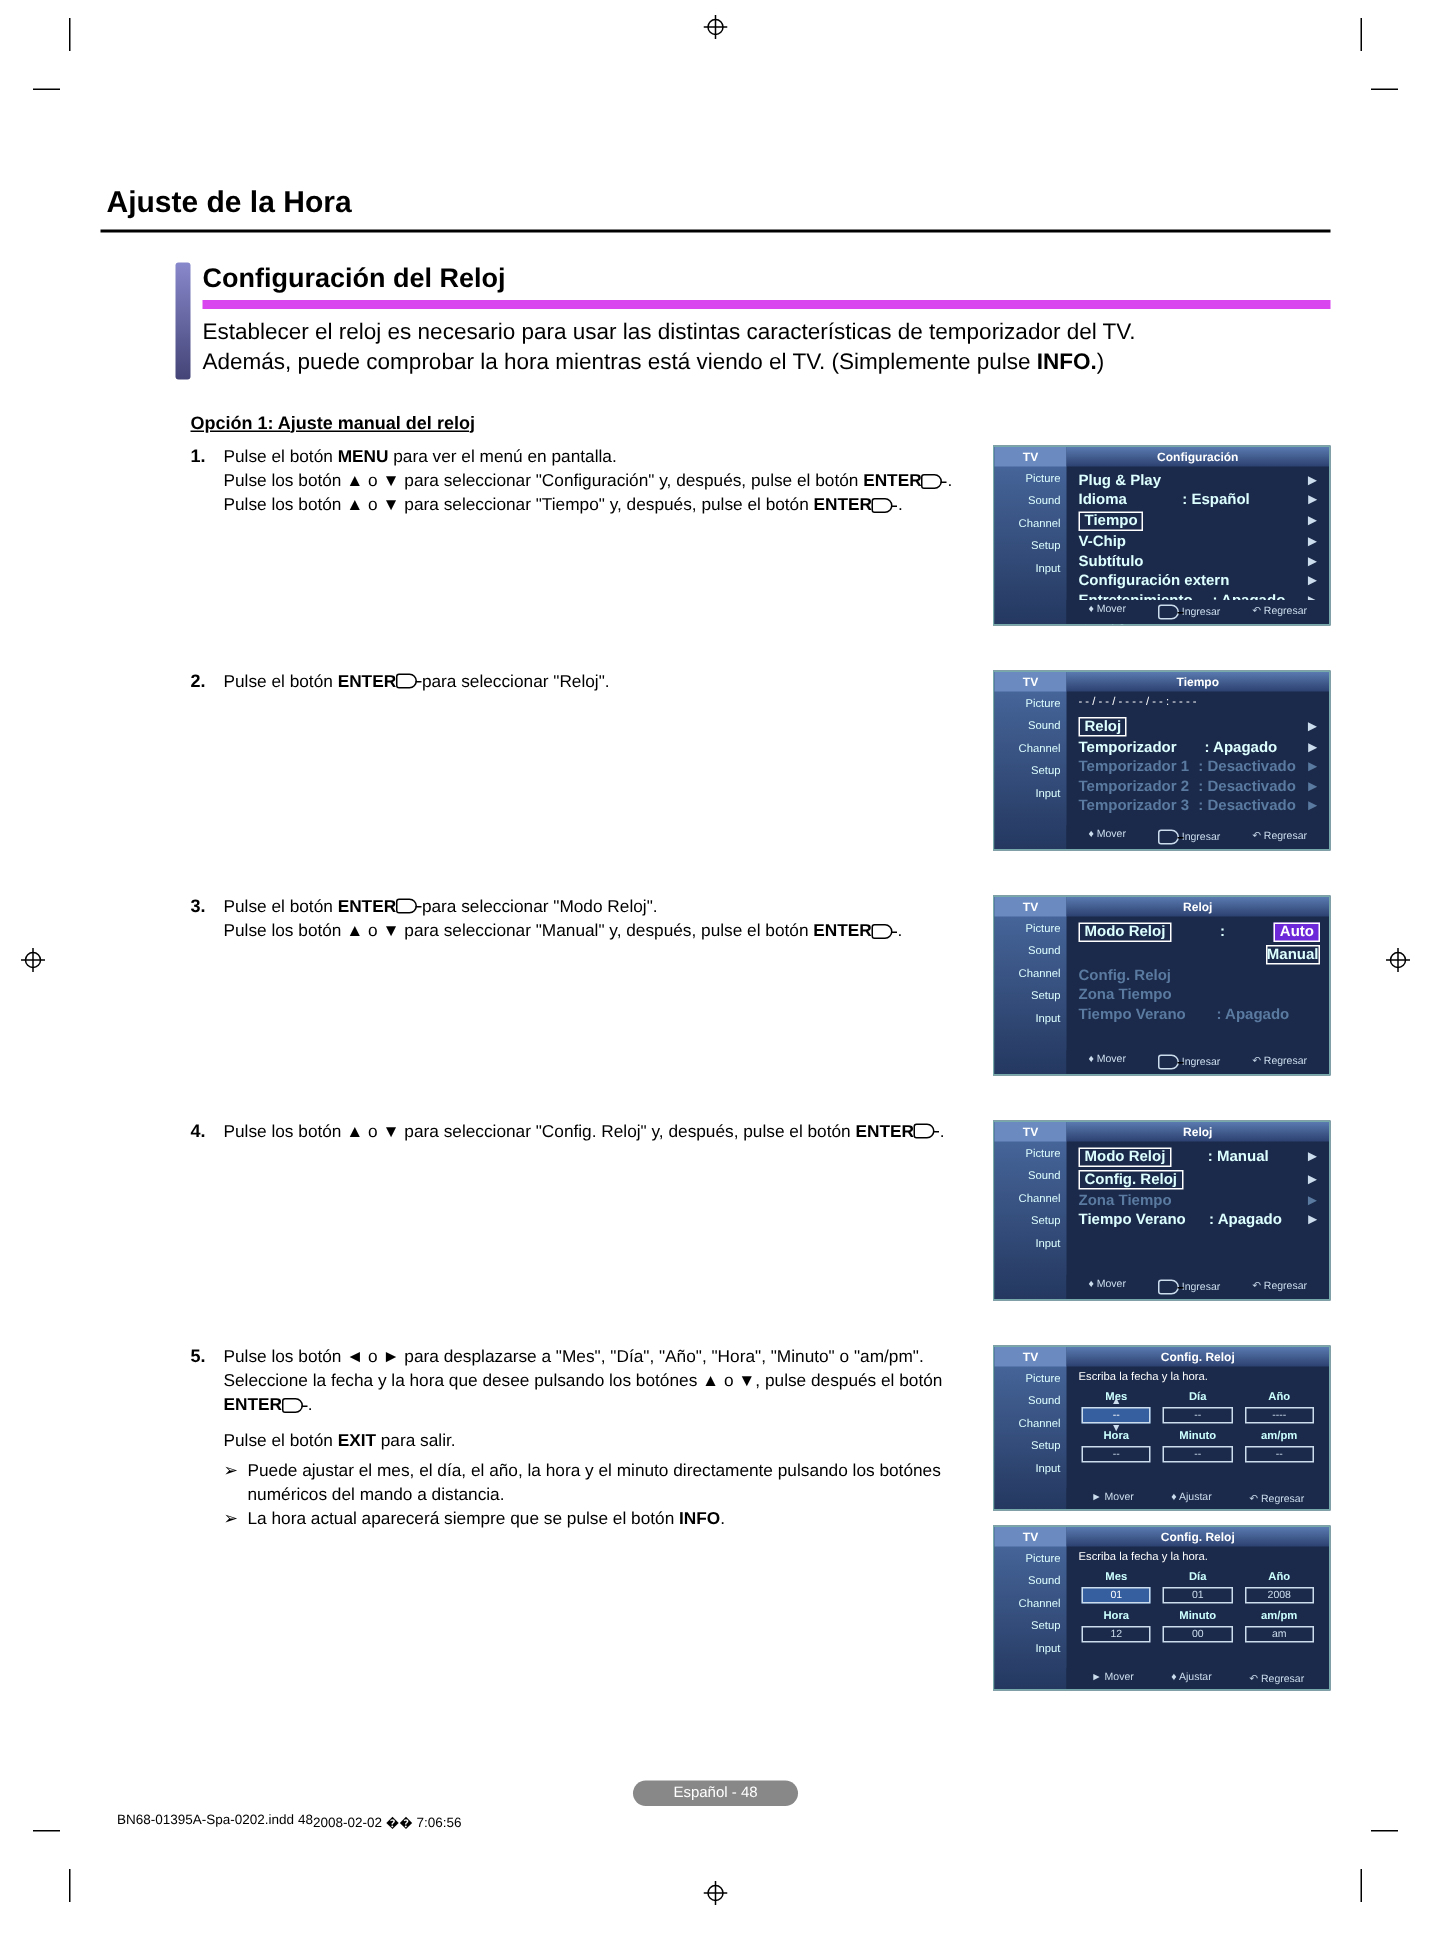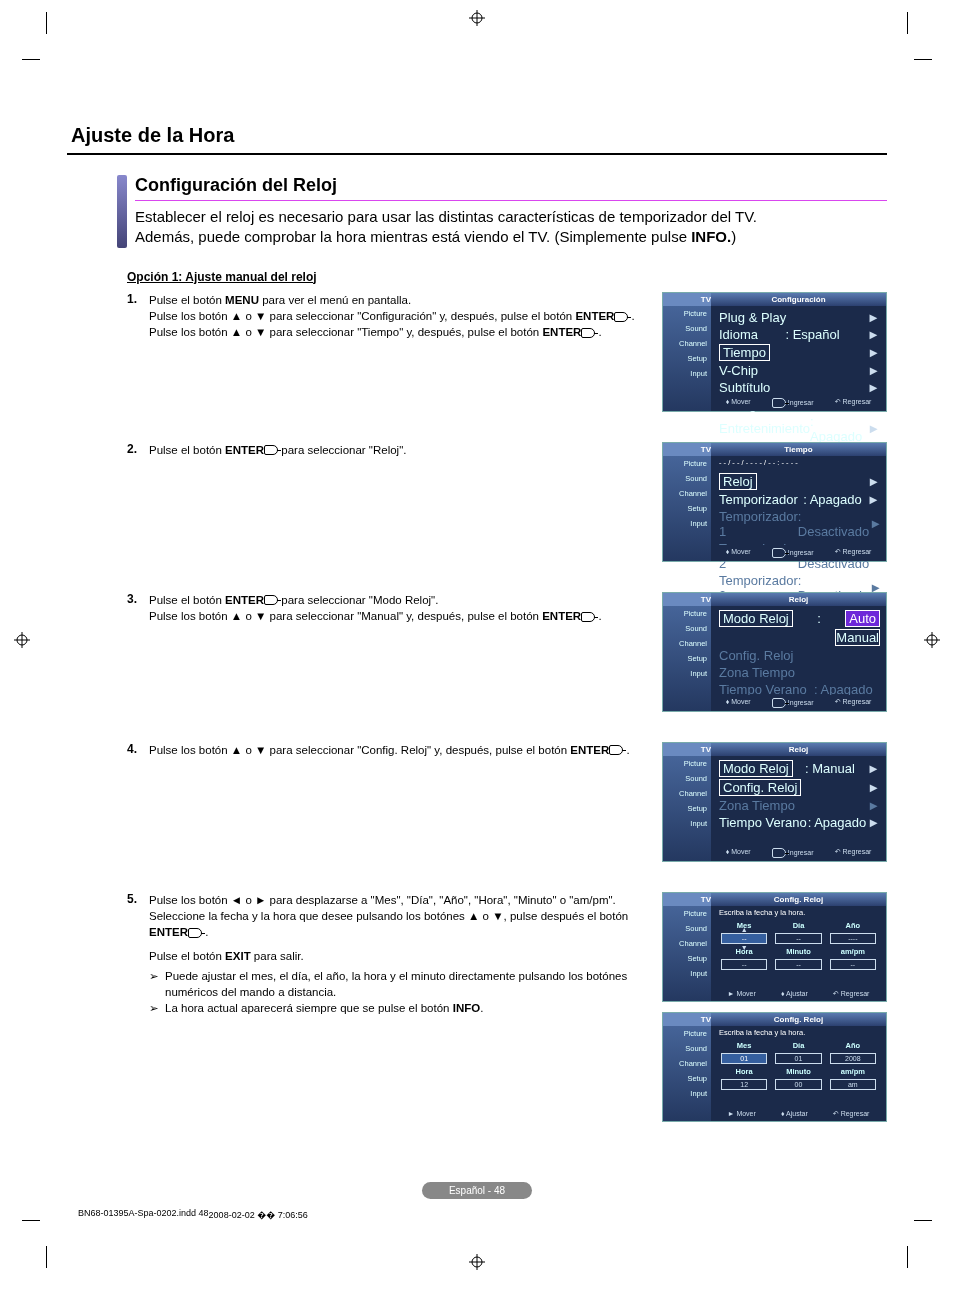--- a/index.html
+++ b/index.html
@@ -17,36 +17,36 @@
   .reg-top { top:10px; }
   .reg-bot { bottom:10px; }
   .reg-mark svg { display:block; }
   .sidemark { position:absolute; top:50%; transform:translateY(-50%); width:16px; height:16px; }
   .page { width: 860px; margin: 0 auto; padding: 120px 20px 40px 20px; min-height: 1280px; position: relative; }
   h1.main-title { font-size: 20px; font-weight: bold; border-bottom: 2px solid #000; padding: 4px 0 6px 4px; margin-bottom: 20px; display:flex; align-items:center; }
   h1.main-title::before { content:''; width:26px; height:18px; background:#888; margin-right:10px; display:none; }
   .sub-block { display:flex; margin-left: 50px; margin-bottom: 8px; }
   .sub-title-bar { width:10px; background: linear-gradient(#88c,#447); margin-right:8px; border-radius:2px; }
   .sub-content { flex:1; }
-  h2.sub-title { font-size:18px; font-weight:bold; border-bottom:1px solid #d946ef; padding-bottom:4px; margin-bottom:6px; }
+  h2.sub-title { font-size:18px; font-weight:bold; border-bottom:6px solid #d946ef; padding-bottom:4px; margin-bottom:6px; }
   .intro { font-size:15px; line-height:1.35; }
   .option-head { font-size:12px; font-weight:bold; text-decoration:underline; margin: 22px 0 8px 60px; }
   .step-row { display:flex; margin: 0 0 0 60px; }
   .step-left { flex:1; padding-right:14px; }
   .step-num { display:table-cell; width:22px; font-weight:bold; vertical-align:top; }
   .step-text { display:table-cell; font-size:11.5px; line-height:1.4; vertical-align:top; }
   .step-inner { display:table; width:100%; }
   .tv-panel { width:225px; height:120px; background:#1b2a4a; border:1px solid #7aa; color:#cde; font-size:8px; position:relative; margin-bottom:10px; }
   .tv-panel .tv-sidebar { position:absolute; left:0; top:0; width:48px; height:100%; background:linear-gradient(#4a6aa0,#243860); color:#fff; }
-  .tv-panel .tv-sidebar .side-head { background:#6a8ac0; text-align:right; font-weight:bold; font-size:8px; padding:2px 0; }
+  .tv-panel .tv-sidebar .side-head { background:#6a8ac0; text-align:center; font-weight:bold; font-size:8px; padding:2px 0; }
   .tv-panel .tv-sidebar .side-item { font-size:7.5px; padding:3px 4px; text-align:right; color:#dff; }
   .tv-panel .tv-main { position:absolute; left:48px; right:0; top:0; bottom:0; }
   .tv-panel .tv-main .main-head { background:linear-gradient(#5a7ab0,#2c4170); text-align:center; font-weight:bold; color:#fff; font-size:8px; padding:2px 0; }
   .tv-panel .tv-main .rows { padding:3px 6px 3px 8px; }
-  .tv-panel .tv-main .row { display:flex; justify-content:space-between; align-items:center; font-size:13px; padding:1px 0; }
+  .tv-panel .tv-main .row { display:flex; justify-content:space-between; align-items:center; font-size:10px; padding:1px 0;font-weight:bold; }
   .tv-panel .tv-main .row .lbl { color:#dff; }
   .tv-panel .tv-main .row .val { color:#dff; }
   .tv-panel .tv-main .row .arrow { color:#cde; }
   .tv-panel .tv-main .row.sel .lbl { border:1px solid #fff; padding:0 3px; }
   .tv-panel .tv-main .row.sel .val.box { border:1px solid #fff; padding:0 3px; }
   .tv-panel .tv-main .row.sel .val.box.hi { background:#6d28d9; color:#fff; }
   .tv-panel .tv-main .row.dim .lbl, .tv-panel .tv-main .row.dim .val, .tv-panel .tv-main .row.dim .arrow { color:#5a7aa0; }
   .tv-panel .tv-main .subhead { color:#fff; font-size:7.5px; padding:2px 8px; }
   .tv-panel .tv-main .grid { display:grid; grid-template-columns:1fr 1fr 1fr; gap:3px 8px; padding:2px 10px; }
   .tv-panel .tv-main .grid .ghead { color:#cff; text-align:center; font-weight:bold; font-size:7.5px; }

